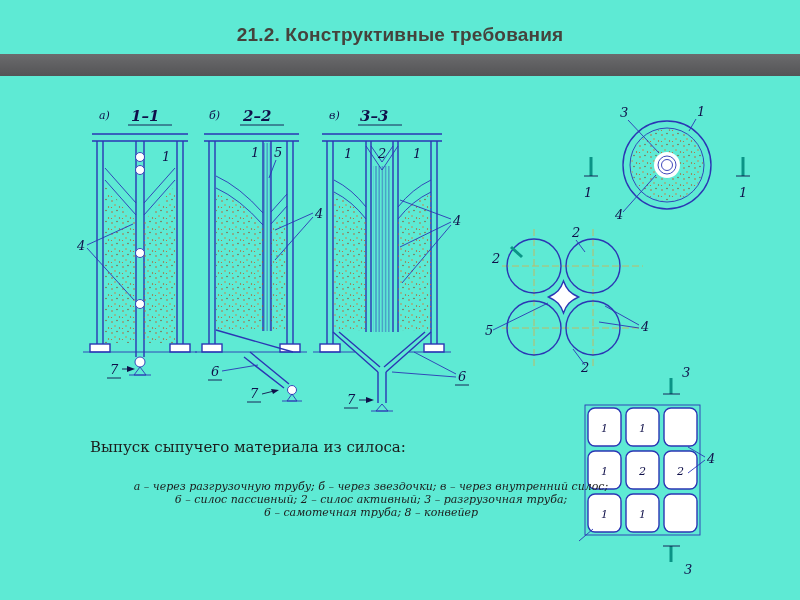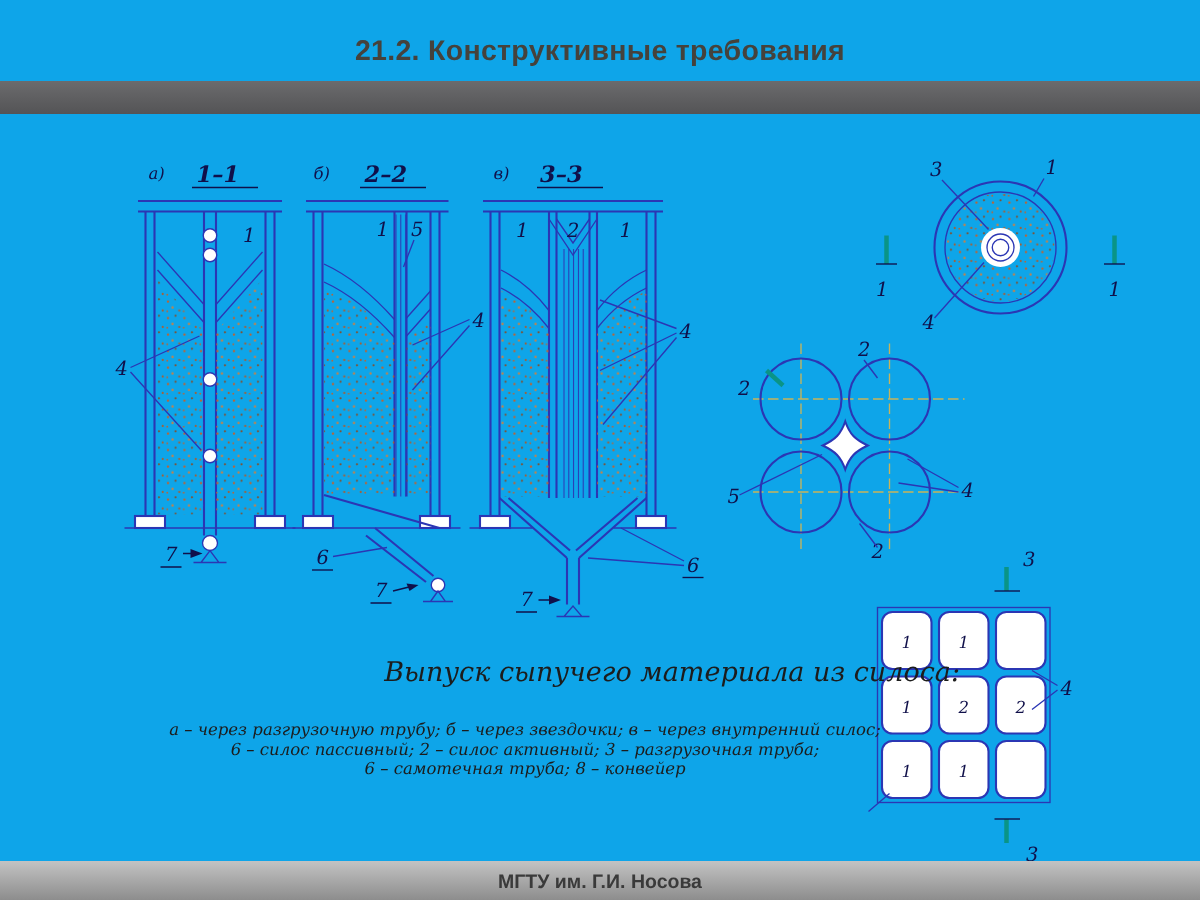--- a/index.html
+++ b/index.html
@@ -1,33 +1,33 @@
 <!DOCTYPE html>
 <html><head>
 <meta charset="utf-8">
 <style>
   * { margin:0; padding:0; box-sizing:border-box; }
   html,body { width:800px; height:600px; }
   body { position:relative; background:#fff; overflow:hidden; font-family:"Liberation Sans",sans-serif; }
-  .slide { position:absolute; inset:0; background:#0ea5e9; }
+  .slide { position:absolute; inset:0; background:#5eead4; }
   .page-title {
     position:absolute; top:24px; left:0; width:100%; text-align:center;
     font-size:19px; font-weight:bold; color:#45423c; letter-spacing:.2px;
   }
   .title-bar {
     position:absolute; top:54px; left:0; width:100%; height:22px;
     background:linear-gradient(#6b6b6d,#545456);
   }
   svg.fig { position:absolute; top:0; left:0; z-index:1; }
   .caption {
-    position:absolute; top:438px; left:90px; width:550px; text-align:right; z-index:2;
-    font-family:"DejaVu Serif",serif; font-style:italic; font-size:18px; color:#1c1c1c;
+    position:absolute; top:438px; left:90px; width:550px; text-align:left; z-index:2;
+    font-family:"DejaVu Serif",serif; font-size:15px; color:#1c1c1c;
   }
   .legend {
-    position:absolute; top:480px; left:40px; width:620px; text-align:center; z-index:2;
+    position:absolute; top:480px; left:61px; width:620px; text-align:center; z-index:2;
     font-family:"DejaVu Serif",serif; font-style:italic; font-size:11px; line-height:1.2; color:#1c1c1c;
   }
   .footer {
     position:absolute; bottom:0; left:0; width:100%; height:26px; z-index:3;
     background:linear-gradient(#c3c3c3,#8d8d8d);
     display:flex; align-items:center; justify-content:center;
     font-size:13px; font-weight:bold; color:#3a3a3a;
   }
   
   .b  { stroke:#2b36b4; stroke-width:1.4; fill:none; }
@@ -227,17 +227,14 @@
   </svg>
 
   <div class="caption">Выпуск сыпучего материала из силоса:</div>
 
   <div class="legend">
     <div>а – через разгрузочную трубу; б – через звездочки; в – через внутренний силос;</div>
     <div>6 – силос пассивный; 2 – силос активный; 3 – разгрузочная труба;</div>
     <div>6 – самотечная труба; 8 – конвейер</div>
   </div>
 
-  <div class="footer">
-    <span>МГТУ им. Г.И. Носова</span>
-  </div>
 
 </div>
 
 </body></html>

